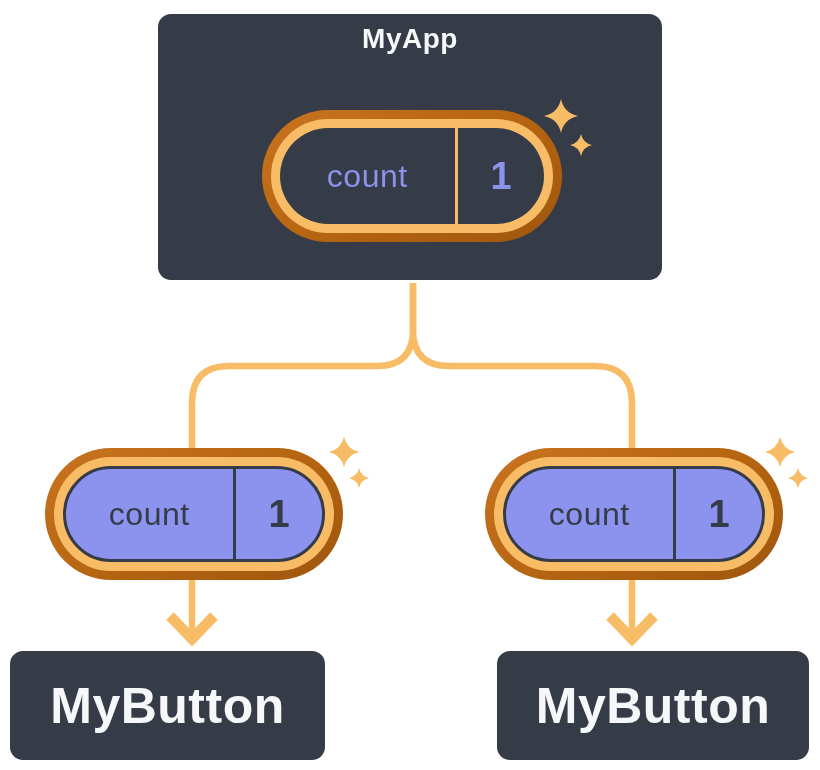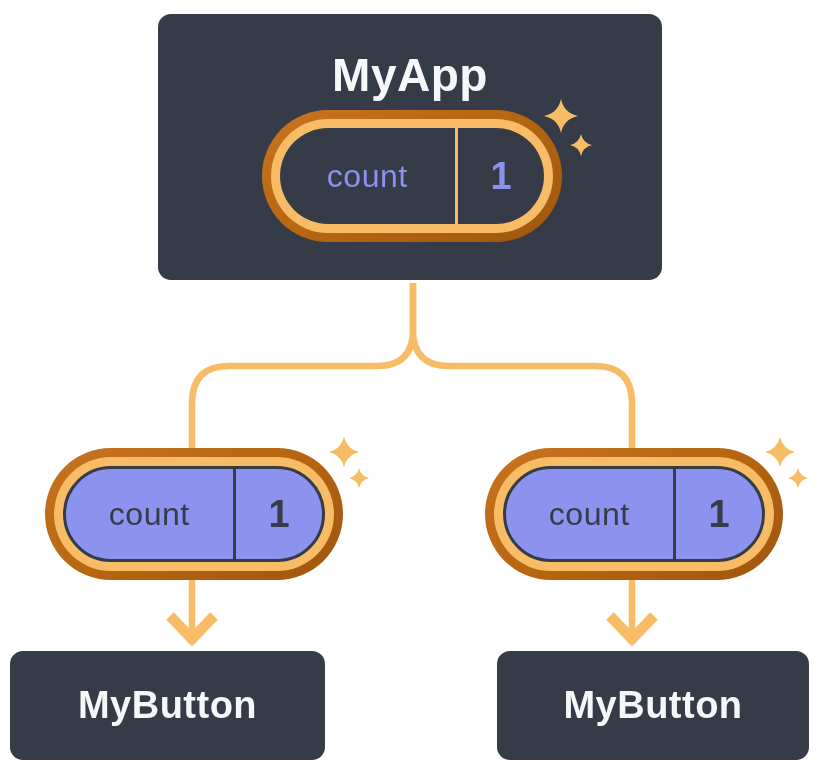--- a/index.html
+++ b/index.html
@@ -11,25 +11,25 @@
   .edge{fill:none;stroke:#F8BC66;stroke-width:6.5;}
   .arrowhead{fill:none;stroke:#F8BC66;stroke-width:10.5;stroke-linejoin:miter;}
   .sparkle{fill:#F8BC66;}
 
   .card{
     position:absolute;box-sizing:border-box;background:#353B47;
     border:3px solid #FFFFFF;border-radius:16px;
   }
   .card-root{left:155px;top:11px;width:510px;height:272px;text-align:center;}
   .card-title{
-    margin:0;padding-top:34px;font-size:46px;font-weight:600;
+    margin:0;padding-top:9px;font-size:28px;font-weight:600;
     letter-spacing:.5px;color:#F6F7F9;
   }
   .card-child{display:flex;align-items:center;justify-content:center;}
-  .card-child .card-title{padding:0;font-size:38px;}
+  .card-child .card-title{padding:0;font-size:50px;}
   .card-child-left{left:7px;top:648px;width:321px;height:115px;}
   .card-child-right{left:494px;top:648px;width:318px;height:115px;}
 
   .pill{
     position:absolute;box-sizing:border-box;border-radius:999px;padding:9px;
     background:linear-gradient(150deg,#C9731F 0%,#B46410 55%,#9E560E 100%);
   }
   .pill-top{left:262px;top:110px;width:300px;height:132px;}
   .pill-left{left:45px;top:448px;width:298px;height:132px;}
   .pill-right{left:485px;top:448px;width:298px;height:132px;}

